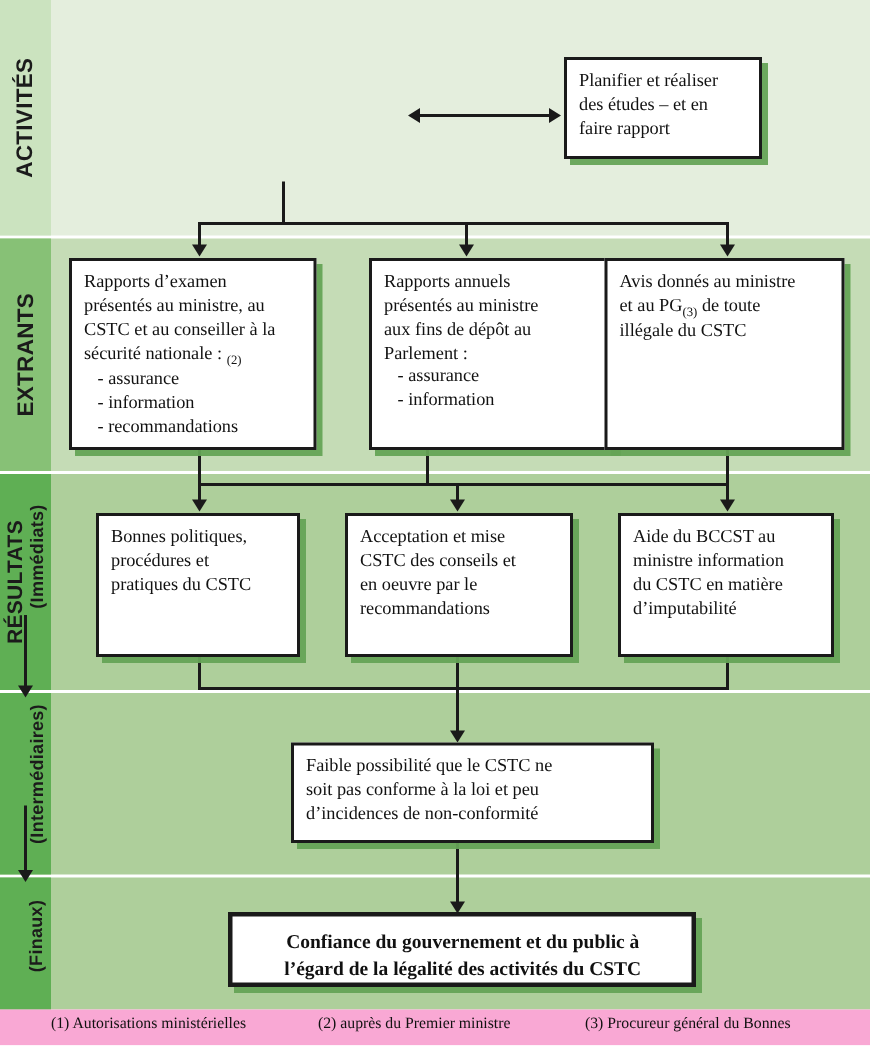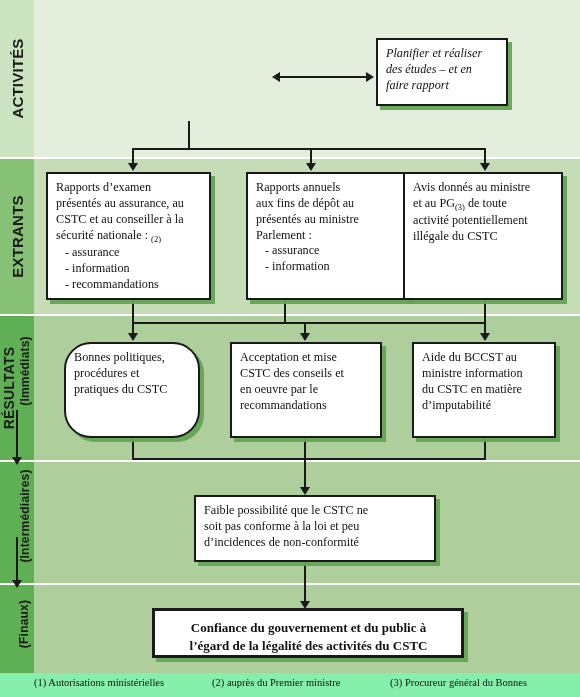--- a/index.html
+++ b/index.html
@@ -123,21 +123,21 @@
     z-index: 4;
   }
 
   
   .footnotes {
     position: absolute;
     left: 0;
     top: 673px;
     width: 580px;
     height: 24px;
-    background: #86efac;
+    background: #f9a8d4;
     font-size: 10.5px;
     color: #111111;
   }
   .footnote {
     position: absolute;
     top: 4px;
     white-space: nowrap;
   }
 </style>
 </head>
@@ -212,57 +212,56 @@
   <div class="line vline" style="left:304px; top:438px; height:22px;"></div>
   <div class="line vline" style="left:484px; top:438px; height:22px;"></div>
   <div class="line hline" style="left:132px; top:458px; width:354px;"></div>
   <div class="line vline" style="left:304px; top:458px; height:32px;"></div>
   <div class="arrow-down" style="left:300px; top:487px;"></div>
 
   <div class="line vline" style="left:304px; top:562px; height:42px;"></div>
   <div class="arrow-down" style="left:300px; top:601px;"></div>
 
 
-  <div class="box" style="left:376px; top:38px; width:132px; height:68px;font-style:italic;">
+  <div class="box" style="left:376px; top:38px; width:132px; height:68px;">
     <div>Planifier et réaliser</div>
     <div>des études – et en</div>
     <div>faire rapport</div>
   </div>
 
   <div class="box" style="left:46px; top:172px; width:165px; height:128px;">
     <div>Rapports d’examen</div>
-    <div>présentés au assurance, au</div>
+    <div>présentés au ministre, au</div>
     <div>CSTC et au conseiller à la</div>
     <div><span>sécurité nationale :</span> <span class="sub">(2)</span></div>
     <ul>
       <li>assurance</li>
       <li>information</li>
       <li>recommandations</li>
     </ul>
   </div>
 
   <div class="box" style="left:246px; top:172px; width:164px; height:128px;">
     <div>Rapports annuels</div>
+    <div>présentés au ministre</div>
     <div>aux fins de dépôt au</div>
-    <div>présentés au ministre</div>
     <div>Parlement :</div>
     <ul>
       <li>assurance</li>
       <li>information</li>
     </ul>
   </div>
 
   <div class="box" style="left:403px; top:172px; width:160px; height:128px;">
     <div>Avis donnés au ministre</div>
     <div><span>et au PG</span><span class="sub">(3)</span><span> de toute</span></div>
-    <div>activité potentiellement</div>
     <div>illégale du CSTC</div>
   </div>
 
-  <div class="box" style="left:64px; top:342px; width:136px; height:96px;border-radius:27px;">
+  <div class="box" style="left:64px; top:342px; width:136px; height:96px;">
     <div>Bonnes politiques,</div>
     <div>procédures et</div>
     <div>pratiques du CSTC</div>
   </div>
 
   <div class="box" style="left:230px; top:342px; width:152px; height:96px;">
     <div>Acceptation et mise</div>
     <div>CSTC des conseils et</div>
     <div>en oeuvre par le</div>
     <div>recommandations</div>

